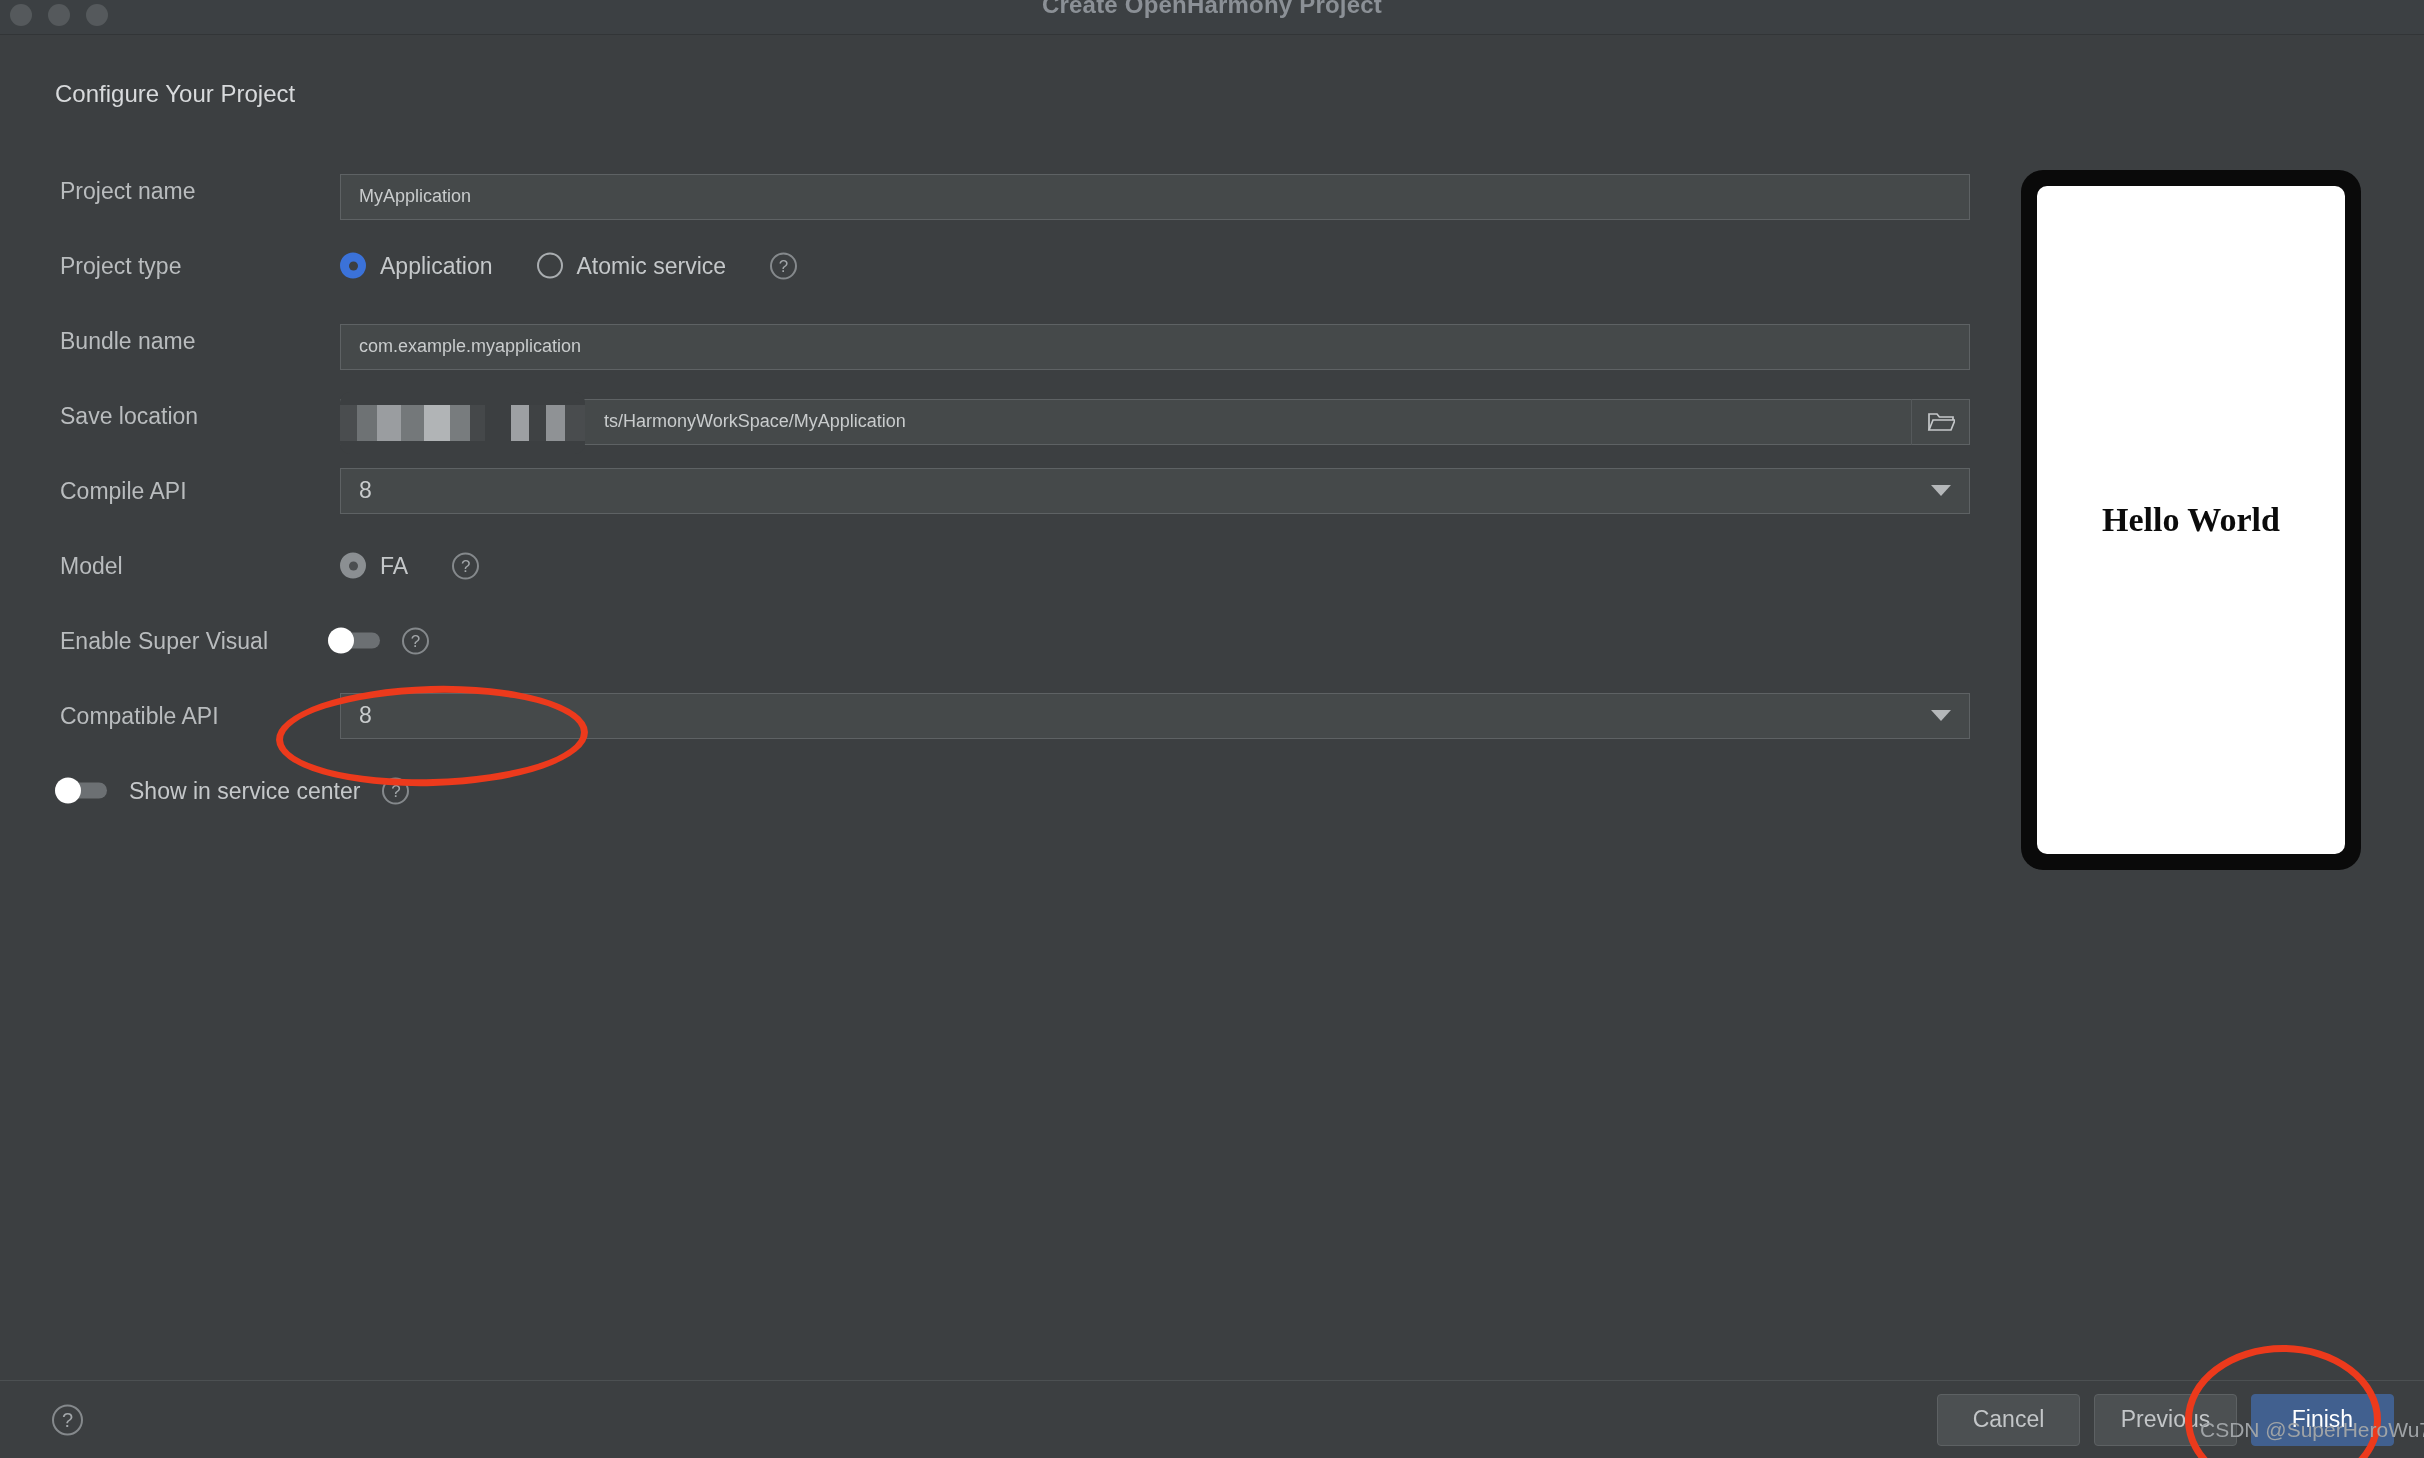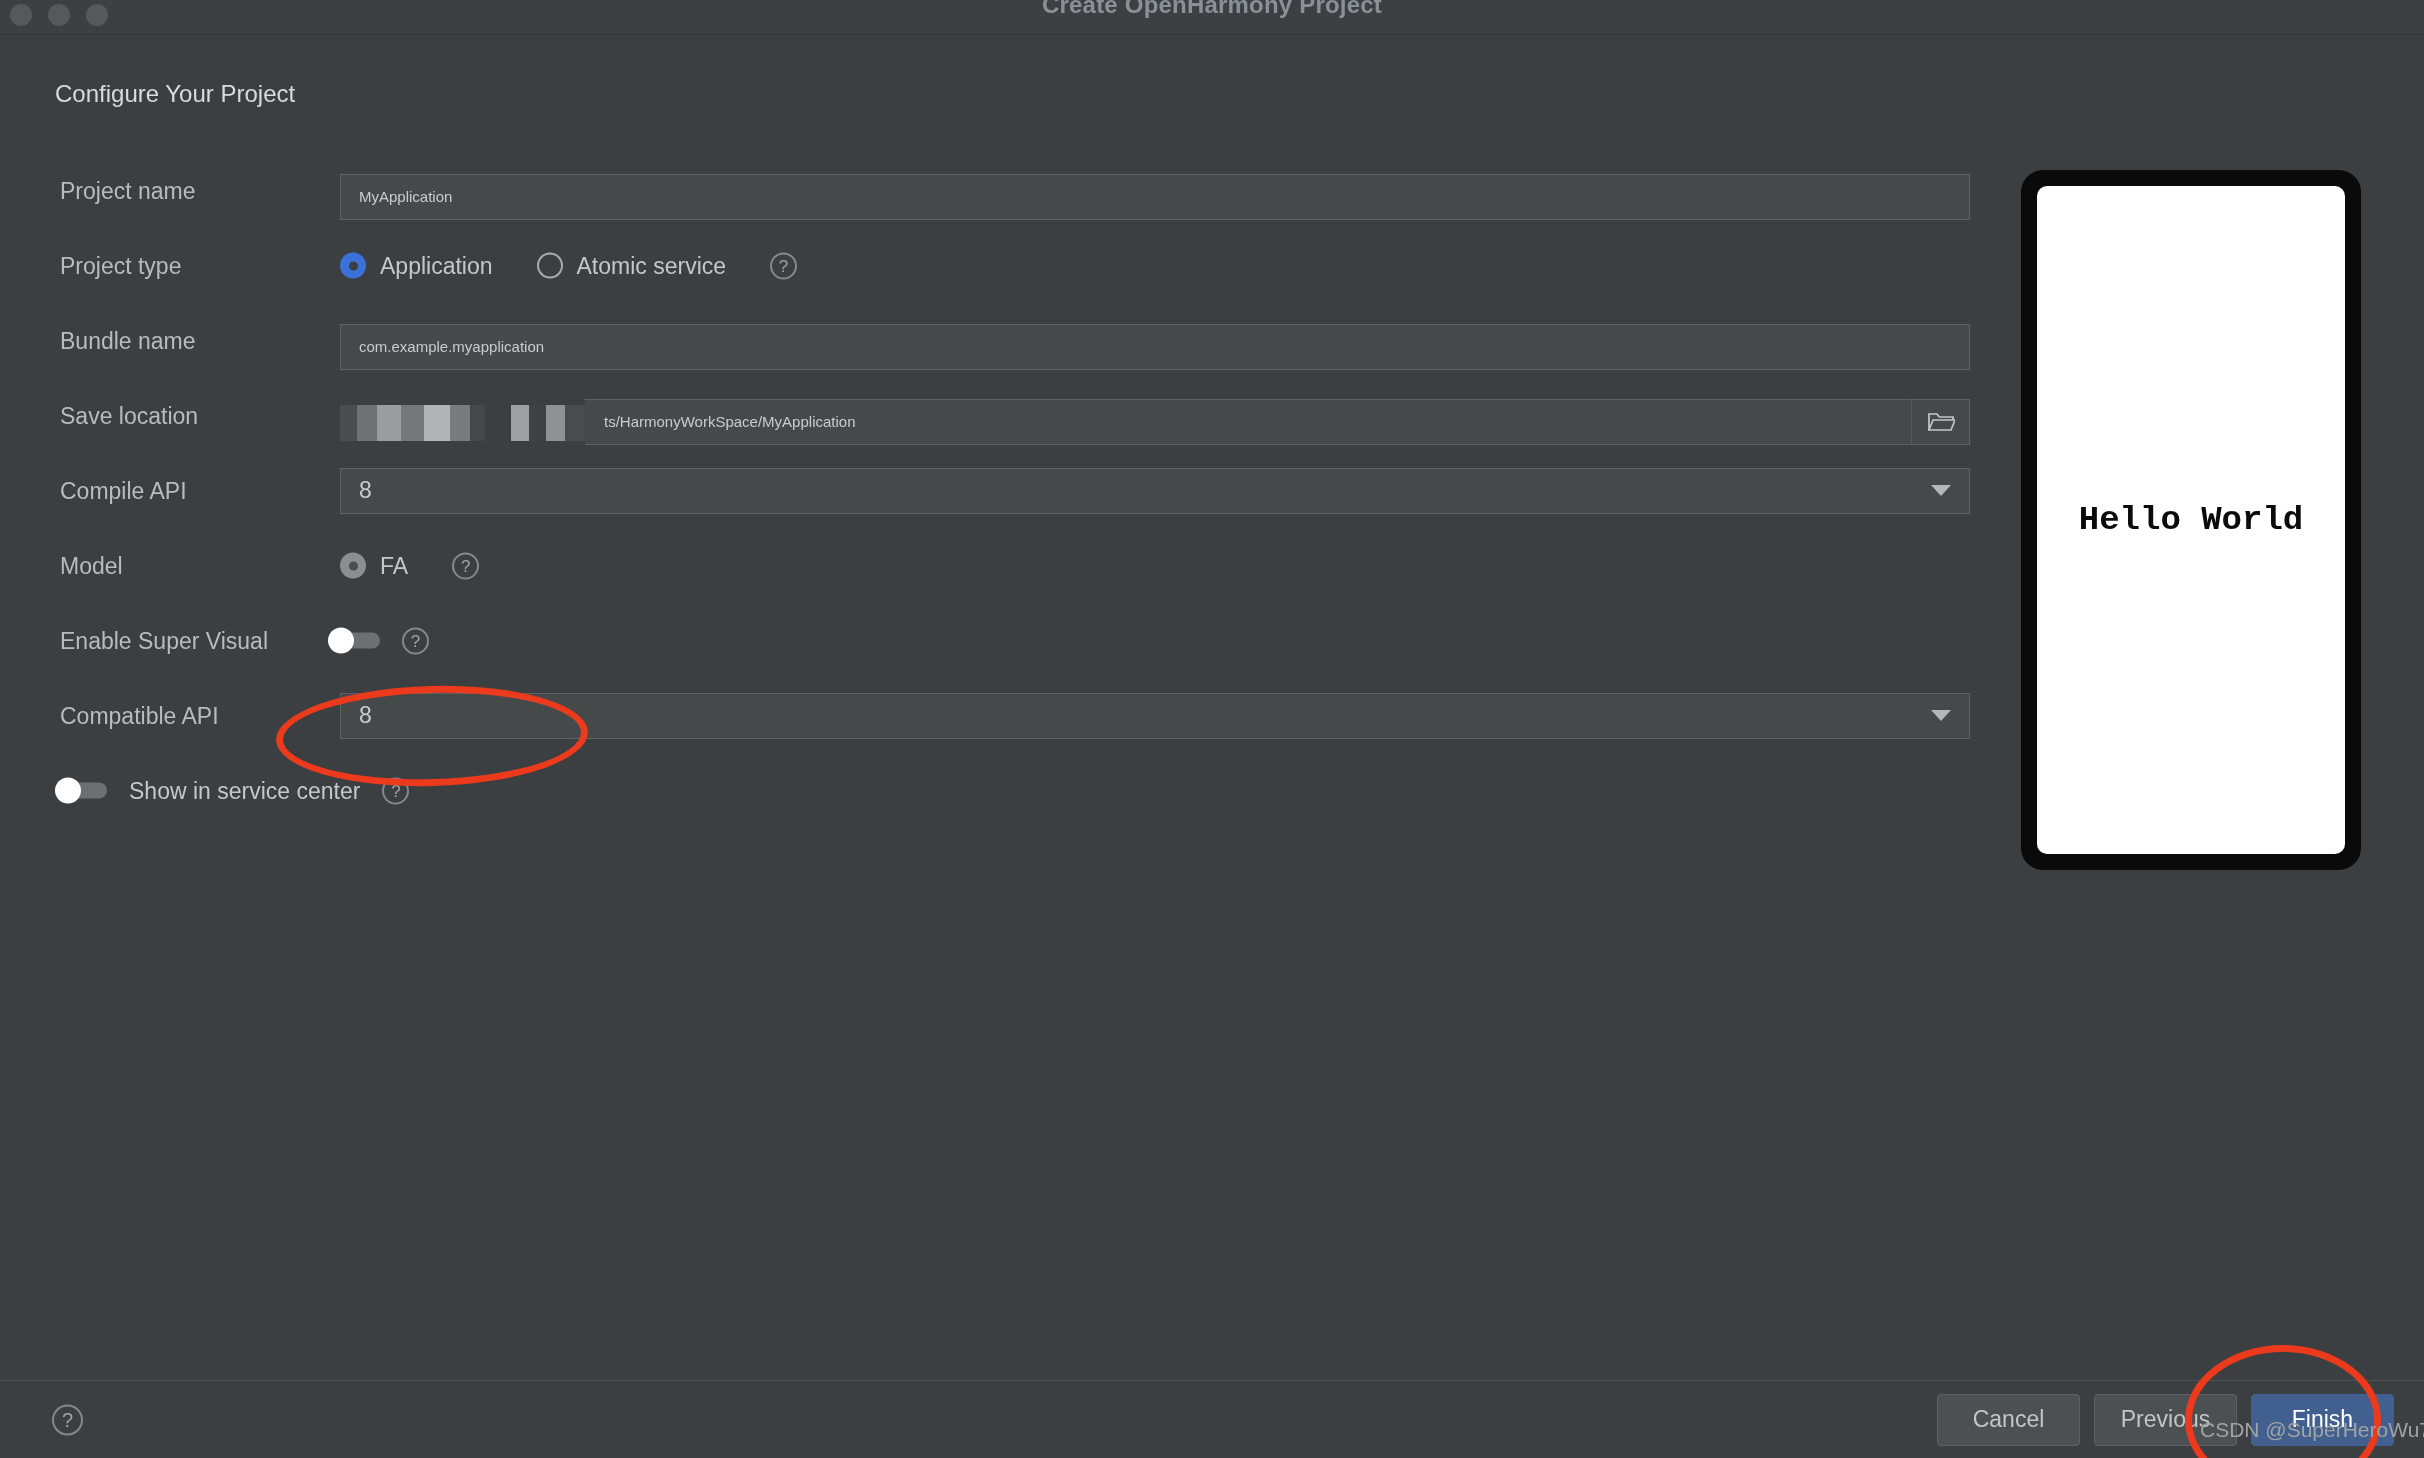--- a/index.html
+++ b/index.html
@@ -69,21 +69,21 @@
     transform: translateY(-50%);
     display: flex; align-items: center;
   }
 
   
   .textfield {
     width: 1630px; height: 46px;
     background: #45494a;
     border: 1px solid #5e6264;
     color: #c9cccd;
-    font-size: 15px;
+    font-size: 18px;
     display: flex; align-items: center;
     padding-left: 18px;
     position: relative;
     margin-top: 12px;
   }
   .textfield.with-btn { padding-right: 64px; }
   .folder-btn {
     position: absolute; right: 0; top: -1px;
     width: 58px; height: 46px;
     display: flex; align-items: center; justify-content: center;
@@ -202,21 +202,21 @@
   }
   .preview-screen {
     width: 100%; height: 100%;
     background: #ffffff;
     border-radius: 10px;
     position: relative;
   }
   .hello {
     position: absolute; left: 50%; top: 50%;
     transform: translate(-50%, -50%);
-    font-family: Liberation Mono, monospace;
+    font-family: Liberation Serif, serif;
     font-weight: bold;
     font-size: 34px;
     color: #0b0b0b;
     white-space: nowrap;
   }
 
   
   .footer {
     position: absolute; left: 0; top: 1380px;
     width: 2424px; height: 78px;

